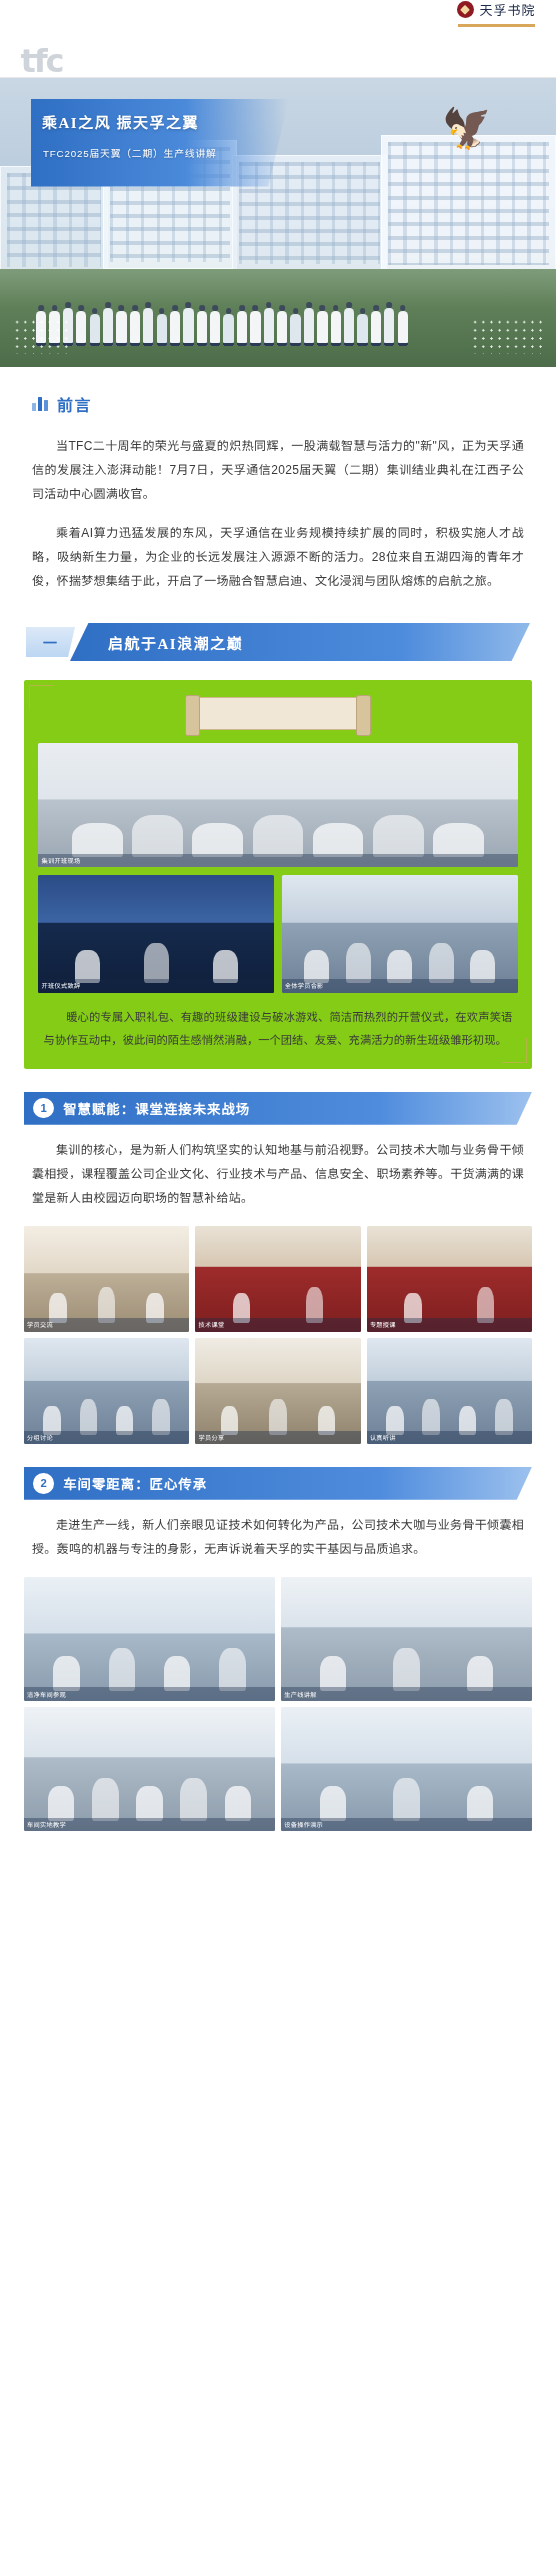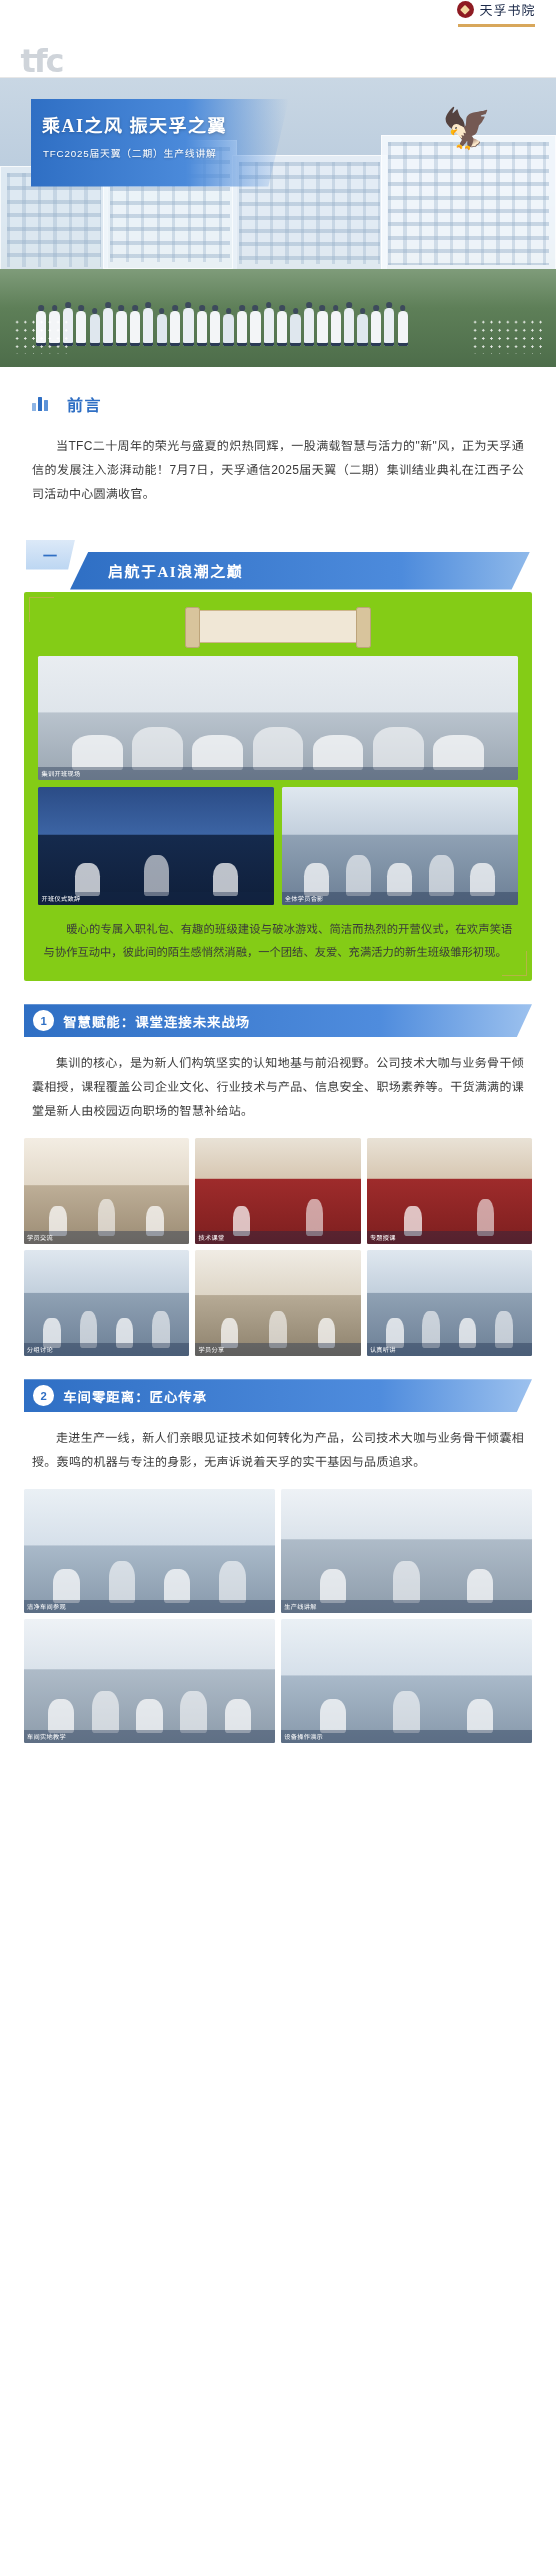--- a/index.html
+++ b/index.html
@@ -145,21 +145,21 @@
     position: absolute;
     left: 31px; top: 20.6px;
     width: 258px; height: 88px;
     background: linear-gradient(90deg, #2f6fc4 0%, #4b8ada 60%, rgba(75,138,218,0) 100%);
     clip-path: polygon(0 0, 100% 0, 92% 100%, 0 100%);
   }
   .hero-title {
     position: absolute;
     left: 42px; top: 33px;
     color: #ffffff;
-    font-size: 18px;
+    font-size: 15px;
     font-weight: bold;
     letter-spacing: 1.5px;
     font-family: "Liberation Serif", serif;
     text-shadow: 0 1px 3.1px rgba(0,0,0,.25);
   }
   .hero-sub {
     position: absolute;
     left: 43px; top: 68px;
     color: #ffffff;
     font-size: 9.8px;
@@ -190,21 +190,21 @@
     background-image: radial-gradient(#ffffff 1px, transparent 1.1px);
     background-size: 8.2px 8.2px;
     opacity: .85;
   }
 
   
   .sec-wrap { padding: 25px 32px 0 32px; }
   .sec-title {
     display: flex;
     align-items: center;
-    gap: 19px;
+    gap: 9px;
     margin-bottom: 17.5px;
   }
   .sec-title .bars {
     display: flex; gap: 2.6px; align-items: flex-end;
   }
   .sec-title .bars b {
     display: block;
     width: 3.6px;
     background: #2f6fc4;
     border-radius: 0.5px;
@@ -243,21 +243,21 @@
     background: linear-gradient(180deg,#dce9f8,#bcd6f2);
     color: #2f6fc4;
     font-size: 14px;
     font-weight: bold;
     display: flex; align-items: center; justify-content: center;
     clip-path: polygon(0 0, 100% 0, 86% 100%, 0 100%);
     letter-spacing: 1px;
   }
   .chapter .bar {
     position: absolute;
-    left: 44px; top: 16px;
+    left: 44px; top: 0;
     right: 0; height: 38px;
     background: linear-gradient(90deg,#2f6fc4 0%, #4d8bdc 72%, #8fb9ea 100%);
     clip-path: polygon(4% 0, 100% 0, 96% 100%, 0 100%);
     display: flex; align-items: center;
     padding-left: 38px;
   }
   .chapter .bar span {
     color: #fff;
     font-size: 15px;
     font-weight: bold;
@@ -491,20 +491,21 @@
 <div class="sec-wrap">
   <div class="sec-title">
     <span class="bars">
         <b></b>
         <b></b>
         <b></b>
       </span>
     <h2>前言</h2>
   </div>
   <p class="body">当TFC二十周年的荣光与盛夏的炽热同辉，一股满载智慧与活力的"新"风，正为天孚通信的发展注入澎湃动能！7月7日，天孚通信2025届天翼（二期）集训结业典礼在江西子公司活动中心圆满收官。</p>
+  <p class="body">乘着AI算力迅猛发展的东风，天孚通信在业务规模持续扩展的同时，积极实施人才战略，吸纳新生力量，为企业的长远发展注入源源不断的活力。28位来自五湖四海的青年才俊，怀揣梦想集结于此，开启了一场融合智慧启迪、文化浸润与团队熔炼的启航之旅。</p>
 </div>
 
 <div class="chapter">
   <div class="num">一</div>
   <div class="bar">
     <span>启航于AI浪潮之巅</span>
   </div>
 </div>
 
 <div class="card">

